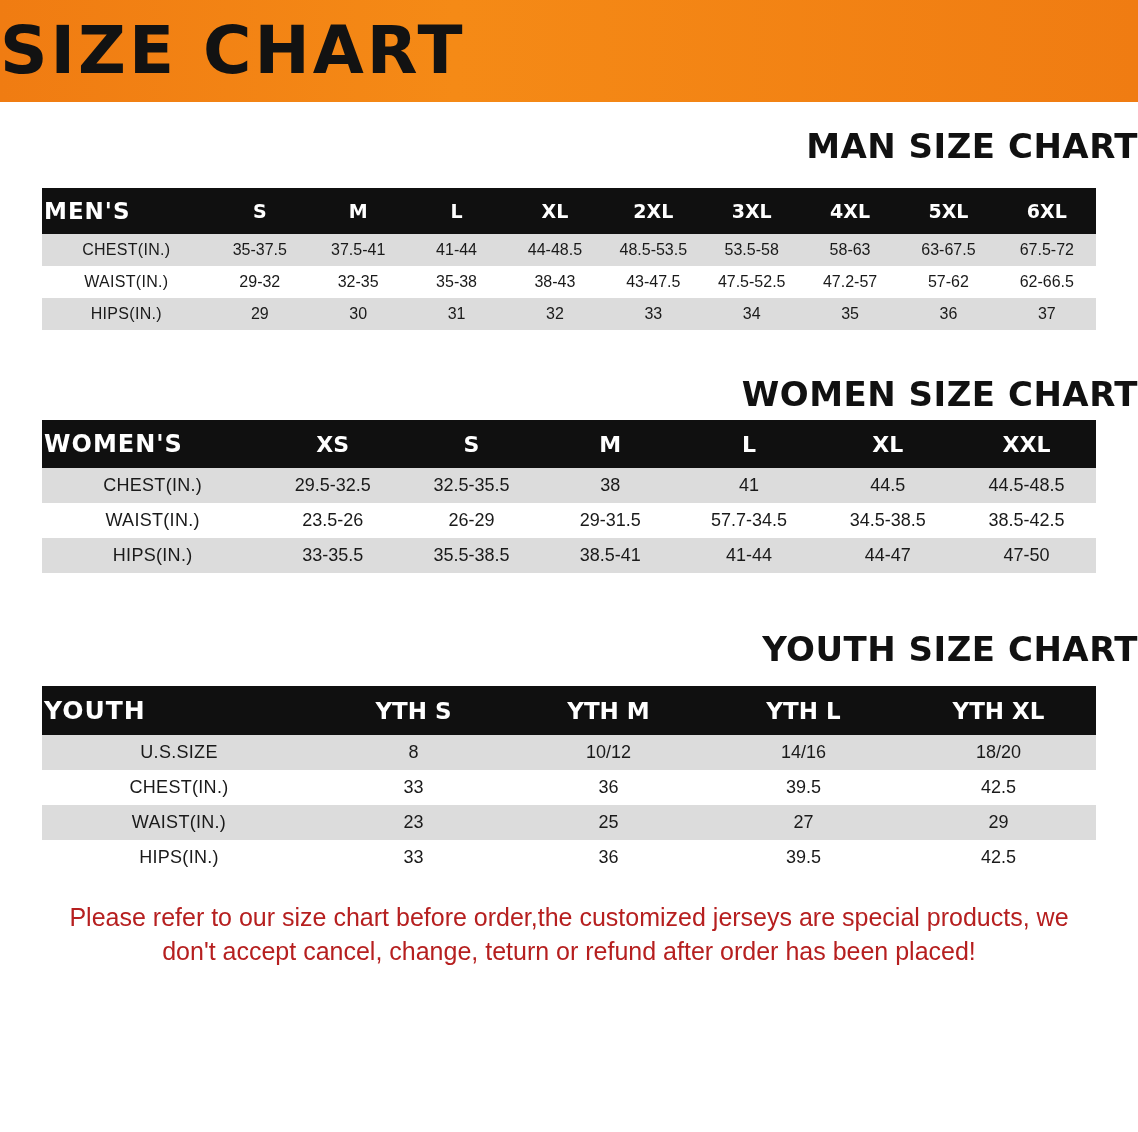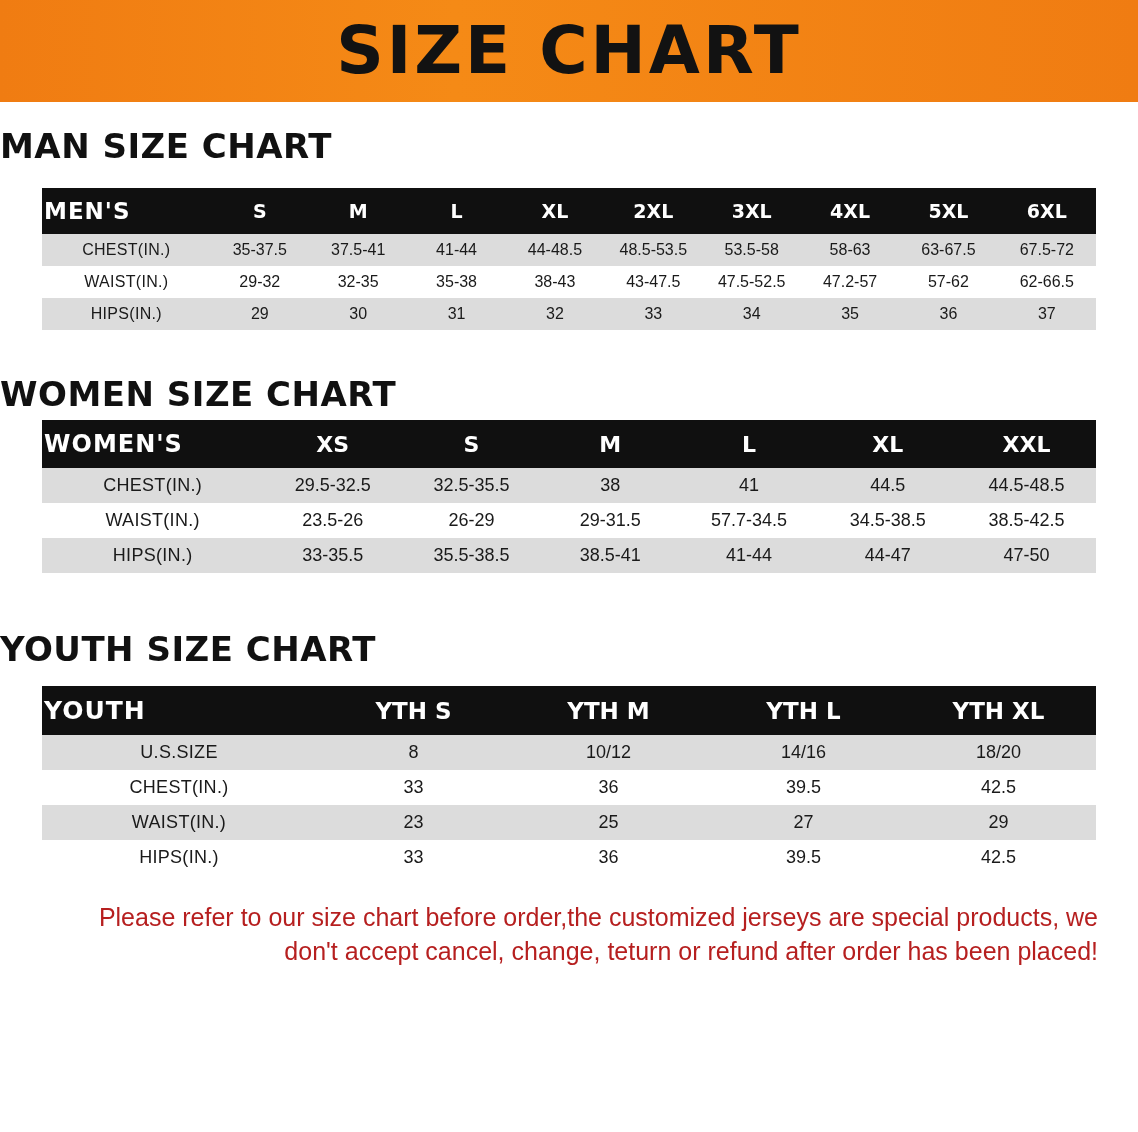--- a/index.html
+++ b/index.html
@@ -20,34 +20,33 @@
     height: 1132px;
     background: #ffffff;
   }
 
   
   .banner {
     height: 102px;
     background: linear-gradient(90deg, #f07c12 0%, #f58a16 40%, #f07c12 100%);
     display: flex;
     align-items: center;
-    justify-content: center;
   }
   .banner-title {
     font-family: "DejaVu Sans", sans-serif;
     font-weight: 700;
     font-size: 66px;
     letter-spacing: 3px;
     color: #121212;
     line-height: 1;
   }
 
   
   .section-title {
-    text-align: left;
+    text-align: right;
     font-family: "DejaVu Sans", sans-serif;
     font-weight: 700;
     font-size: 34px;
     letter-spacing: 0.5px;
     color: #111;
   }
   .title-man   { margin-top: 24px; margin-bottom: 22px; }
   .title-women { margin-top: 44px; margin-bottom: 6px; }
   .title-youth { margin-top: 56px; margin-bottom: 17px; }
 
@@ -106,21 +105,21 @@
   .youth-table thead th { padding: 13px 2px; }
   .youth-table tbody td { padding: 11px 2px; }
 
   
   .note {
     margin: 26px 40px 0 40px;
     color: #b61f1f;
     font-family: "Liberation Sans", sans-serif;
     font-size: 25px;
     line-height: 1.35;
-    text-align: right;
+    text-align: center;
   }
 </style>
 </head>
 <body>
 
 <div class="page">
 
   <div class="banner">
     <div class="banner-title">SIZE CHART</div>
   </div>

